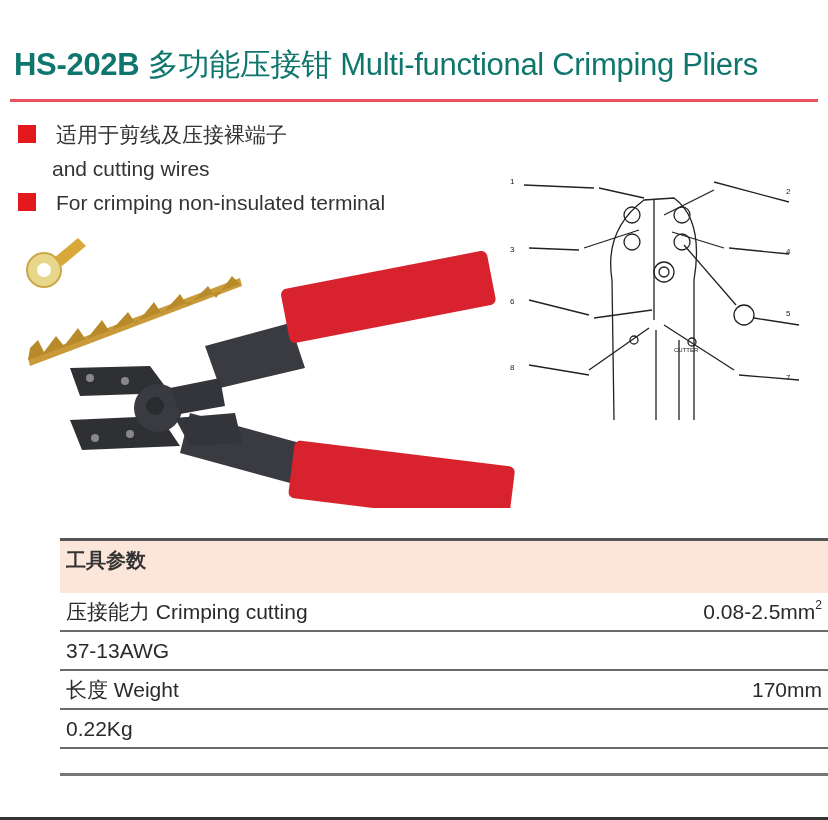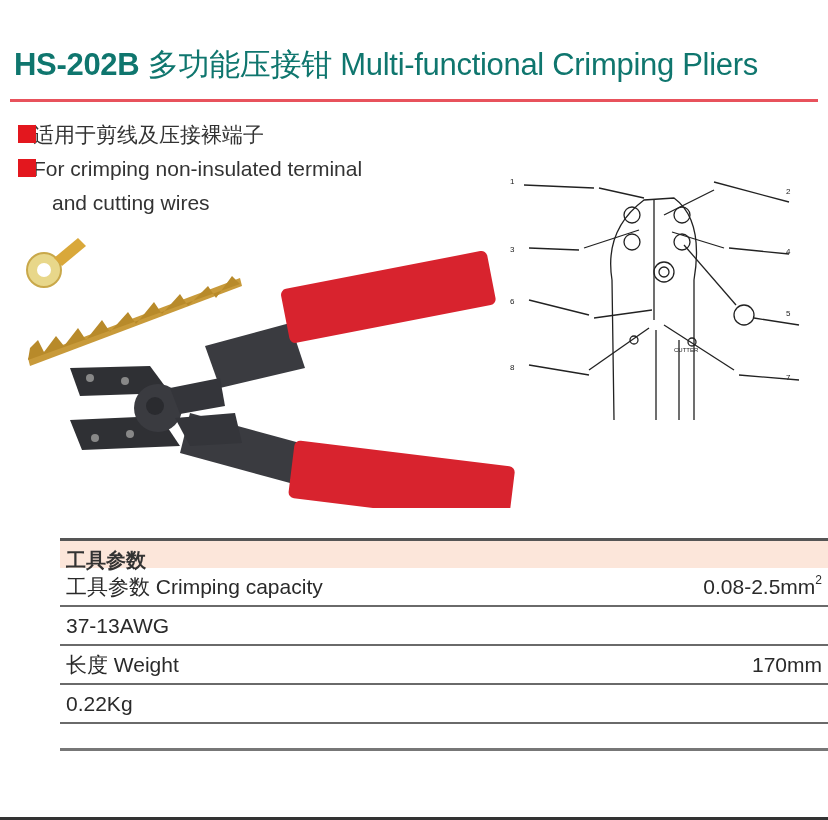--- a/index.html
+++ b/index.html
@@ -2,28 +2,28 @@
 <html><head>
 <meta charset="utf-8">
 <style>
   html, body { margin:0; padding:0; }
   body { width:828px; height:820px; background:#ffffff; position:relative; overflow:hidden;
          font-family:"Liberation Sans", "DejaVu Sans", sans-serif; color:#222; }
   .title { position:absolute; left:14px; top:44px; font-size:31px; color:#0f766e; white-space:nowrap; letter-spacing:-0.3px; }
   .title .model { font-weight:bold; }
   .title-rule { position:absolute; left:10px; top:99px; width:808px; height:3px; background:#e8525c; }
   .bullets { position:absolute; left:18px; top:118px; font-size:21px; color:#333; }
-  .bullet { position:relative; padding-left:15px; line-height:34px; }
+  .bullet { position:relative; padding-left:38px; line-height:34px; }
   .bullet .sq { position:absolute; left:0; top:7px; width:18px; height:18px; background:#e3171e; }
   .bullet.cont { padding-left:34px; }
   .pliers { position:absolute; left:20px; top:228px; }
   .diagram { position:absolute; left:504px; top:170px; }
   .spec { position:absolute; left:60px; top:538px; width:768px; }
   .spec .topline { height:3px; background:#555; }
-  .spec .head { background:#fce6da; height:27px; line-height:38px; font-size:20px; font-weight:bold; color:#333; padding-left:6px; }
+  .spec .head { background:#fce6da; height:52px; line-height:38px; font-size:20px; font-weight:bold; color:#333; padding-left:6px; }
   .spec .row { height:37px; line-height:37px; font-size:21px; color:#2a2a2a; padding:0 6px; display:flex; justify-content:space-between; border-bottom:2px solid #6a6a6a; }
   .spec .row.first { border-top:none; }
   .spec .row .val sup { font-size:12px; vertical-align:top; position:relative; top:-6px; }
   .spec .empty { height:24px; border-bottom:3px solid #777; }
   .bottom-bar { position:absolute; left:0; top:817px; width:828px; height:3px; background:#333; }
 </style>
 </head>
 <body>
 
 <div class="title">
@@ -31,26 +31,26 @@
   <span>多功能压接钳</span>
   <span>Multi-functional Crimping Pliers</span>
 </div>
 <div class="title-rule"></div>
 
 <div class="bullets">
   <div class="bullet">
     <span class="sq"></span>
     <span>适用于剪线及压接裸端子</span>
   </div>
+  <div class="bullet cont">
+    <span>and cutting wires</span>
+  </div>
   <div class="bullet">
     <span class="sq"></span>
     <span>For crimping non-insulated terminal</span>
-  </div>
-  <div class="bullet cont">
-    <span>and cutting wires</span>
   </div>
 </div>
 
 <svg class="pliers" width="500" height="280" viewBox="0 0 500 280">
 
   <g>
     <circle cx="24" cy="42" r="17" fill="#e8d78a" stroke="#c9a84a" stroke-width="2"></circle>
     <circle cx="24" cy="42" r="7" fill="#fff"></circle>
     <path d="M34 30 L58 10 L66 18 L42 38 Z" fill="#d9a83a"></path>
   </g>
@@ -118,21 +118,21 @@
     <text x="282" y="210">7</text>
     <text x="6" y="200">8</text>
     <text x="170" y="182" font-size="6">CUTTER</text>
   </g>
 </svg>
 
 <div class="spec">
   <div class="topline"></div>
   <div class="head">工具参数</div>
   <div class="row first">
-    <span>工具参数 Crimping capacity</span>
+    <span>压接能力 Crimping cutting</span>
     <span class="val"><span>0.08-2.5mm</span><sup>2</sup></span>
   </div>
   <div class="row">
     <span class="val">37-13AWG</span>
   </div>
   <div class="row">
     <span>长度 Weight</span>
     <span class="val">170mm</span>
   </div>
   <div class="row">

